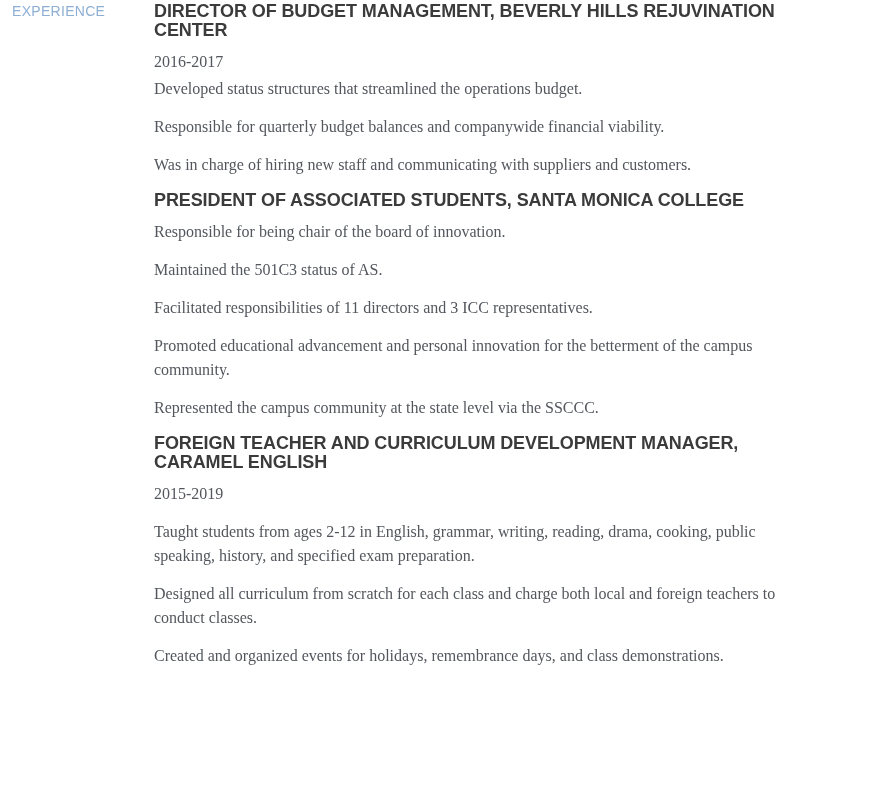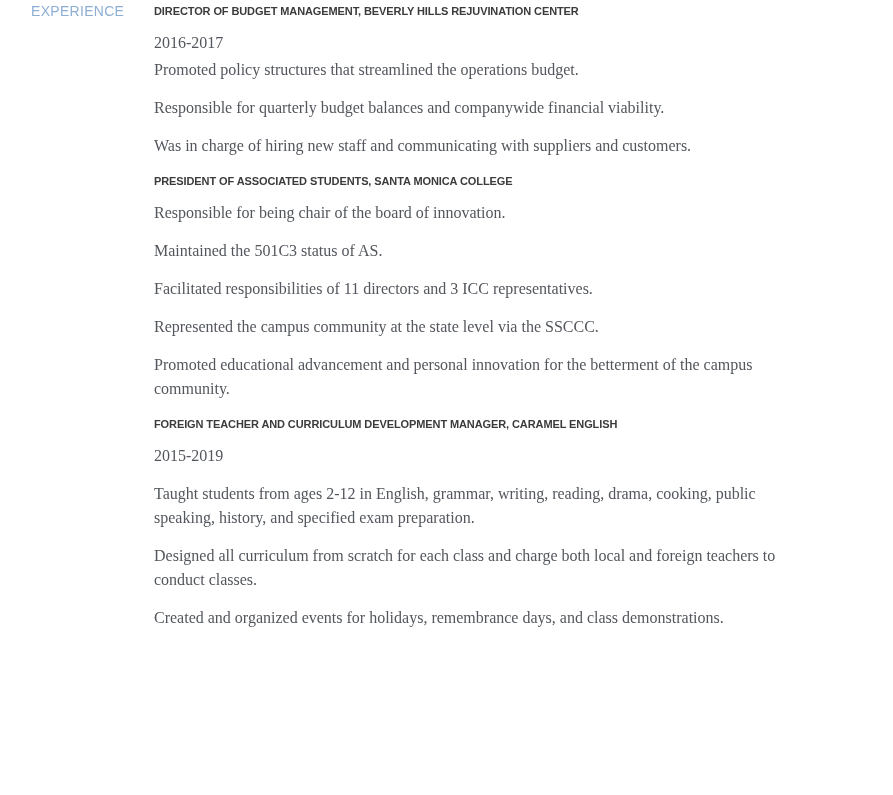--- a/index.html
+++ b/index.html
@@ -20,37 +20,37 @@
     overflow: hidden;
   }
   .page {
     display: flex;
     align-items: flex-start;
     padding-top: 2px;
   }
   .label-col {
     flex: 0 0 154px;
     width: 154px;
-    padding-left: 31px;
+    padding-left: 12px;
   }
   .section-label {
     font-family: "Liberation Sans", sans-serif;
     font-size: 14px;
     line-height: 19px;
     letter-spacing: 0.3px;
     color: var(--label-color);
   }
   .content-col {
     width: 645px;
   }
   .job { margin: 0; }
   .job-title {
     font-family: "Liberation Sans", sans-serif;
     font-weight: 700;
-    font-size: 11px;
+    font-size: 18px;
     letter-spacing: -0.1px;
     line-height: 19px;
     color: var(--heading-color);
     margin: 0 0 10px 0;
   }
   .job-date {
     line-height: 24px;
     margin: 0 0 3px 0;
   }
   
@@ -66,32 +66,32 @@
 <body>
 
 <div class="page">
   <div class="label-col">
     <div class="section-label">EXPERIENCE</div>
   </div>
   <div class="content-col">
   <div class="job">
     <h3 class="job-title">DIRECTOR OF BUDGET MANAGEMENT, BEVERLY HILLS REJUVINATION CENTER</h3>
     <p class="job-date">2016-2017</p>
-        <p class="bullet">Promoted policy structures that streamlined the operations budget.</p>
+        <p class="bullet">Developed status structures that streamlined the operations budget.</p>
         <p class="bullet">Responsible for quarterly budget balances and companywide financial viability.</p>
         <p class="bullet">Was in charge of hiring new staff and communicating with suppliers and customers.</p>
       </div>
 
   <div class="job">
     <h3 class="job-title">PRESIDENT OF ASSOCIATED STUDENTS, SANTA MONICA COLLEGE</h3>
   <p class="bullet">Responsible for being chair of the board of innovation.</p>
         <p class="bullet">Maintained the 501C3 status of AS.</p>
         <p class="bullet">Facilitated responsibilities of 11 directors and 3 ICC representatives.</p>
+        <p class="bullet">Promoted educational advancement and personal innovation for the betterment of the campus community.</p>
         <p class="bullet">Represented the campus community at the state level via the SSCCC.</p>
-        <p class="bullet">Promoted educational advancement and personal innovation for the betterment of the campus community.</p>
       </div>
 
   <div class="job">
     <h3 class="job-title">FOREIGN TEACHER AND CURRICULUM DEVELOPMENT MANAGER, CARAMEL ENGLISH</h3>
     <p class="job-date">2015-2019</p>
   <p class="bullet">Taught students from ages 2-12 in English, grammar, writing, reading, drama, cooking, public speaking, history, and specified exam preparation.</p>
         <p class="bullet">Designed all curriculum from scratch for each class and charge both local and foreign teachers to conduct classes.</p>
         <p class="bullet">Created and organized events for holidays, remembrance days, and class demonstrations.</p>
       </div>
 </div>

